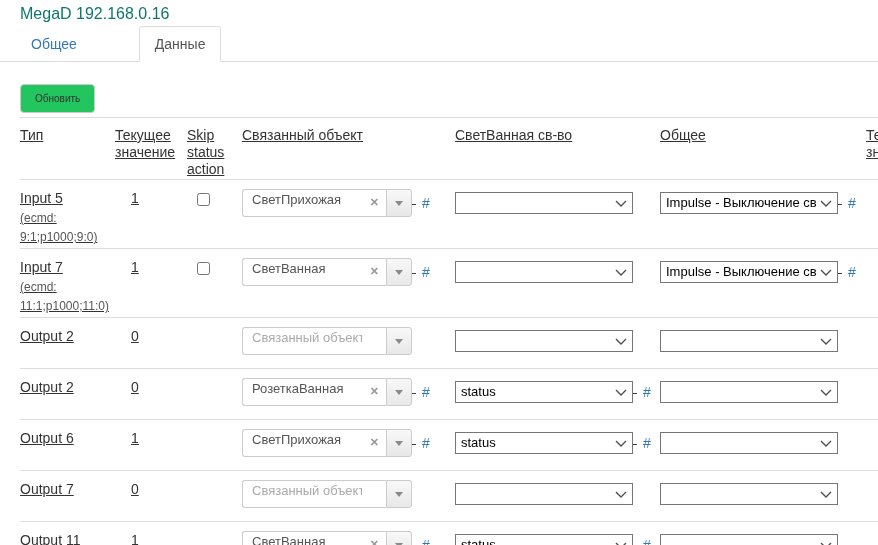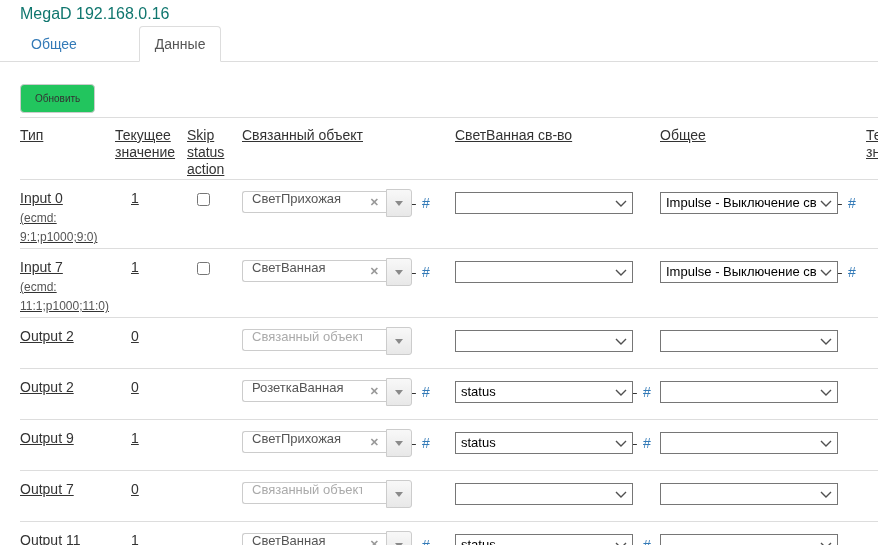--- a/index.html
+++ b/index.html
@@ -42,21 +42,21 @@
   .data-table td { line-height: 18px; }
   tr.row-output td { padding-bottom: 13px; }
   .type-note { font-size: 12px; color: #555; line-height: 19px; margin-top: 2px; }
   .cell-value { padding-left: 16px !important; }
   .cell-skip { padding-left: 10px !important; }
   .cell-skip input { margin: 4px 0 0 0; width: 13px; height: 13px; cursor: pointer; }
   
   .combobox { display: inline-flex; vertical-align: top; }
   .cb-input-wrap { position: relative; display: inline-block; }
   .cb-input {
-    width: 144px; height: 22px; border: 1px solid #ccc; border-right: none;
+    width: 144px; height: 28px; border: 1px solid #ccc; border-right: none;
     border-radius: 3px 0 0 3px; padding: 0 24px 7px 9px;
     font-family: inherit; font-size: 13px; color: #555; outline: none; background: #fff;
   }
   .cb-input::placeholder { color: #aaa; opacity: 1; }
   .cb-clear {
     position: absolute; right: 7px; top: 7px; color: #999;
     font-size: 11px; font-weight: 700; line-height: 13px; cursor: pointer;
   }
   .cb-toggle {
     width: 26px; height: 28px; padding: 0; margin: 0;
@@ -115,21 +115,21 @@
           <th>Skip status action</th>
           <th>Связанный объект</th>
           <th>СветВанная св-во</th>
           <th>Общее</th>
           <th>Текущее значение 2</th>
         </tr>
       </thead>
       <tbody>
   <tr class="data-row row-input">
     <td class="cell-type">
-      <div>Input 0</div>
+      <div>Input 5</div>
       <div class="type-note">
                 <div>(ecmd:</div>
                 <div>9:1;p1000;9:0)</div>
               </div>
     </td>
     <td class="cell-value">1</td>
     <td class="cell-skip">
       <input type="checkbox" style="">
     </td>
     <td class="cell-object">
@@ -289,21 +289,21 @@
                   <polyline points="1,1 6,6 11,1" fill="none" stroke="#505050" stroke-width="1.4"></polyline>
                 </svg>
       </span>
       
     </td>
     <td class="cell-value2"></td>
   </tr>
 
   <tr class="data-row row-output">
     <td class="cell-type">
-      <div>Output 9</div>
+      <div>Output 6</div>
       <div class="type-note"></div>
     </td>
     <td class="cell-value">1</td>
     <td class="cell-skip">
       
     </td>
     <td class="cell-object">
       <span class="combobox">
         <span class="cb-input-wrap">
           <input class="cb-input" type="text" value="СветПрихожая" style="">

